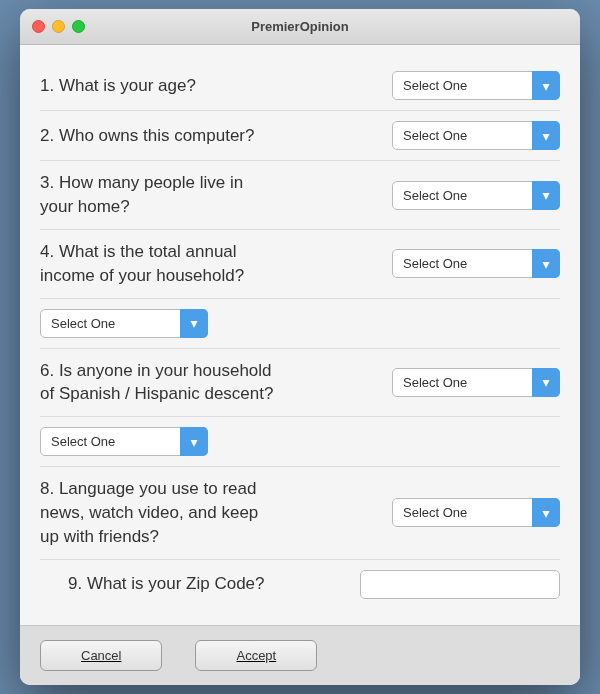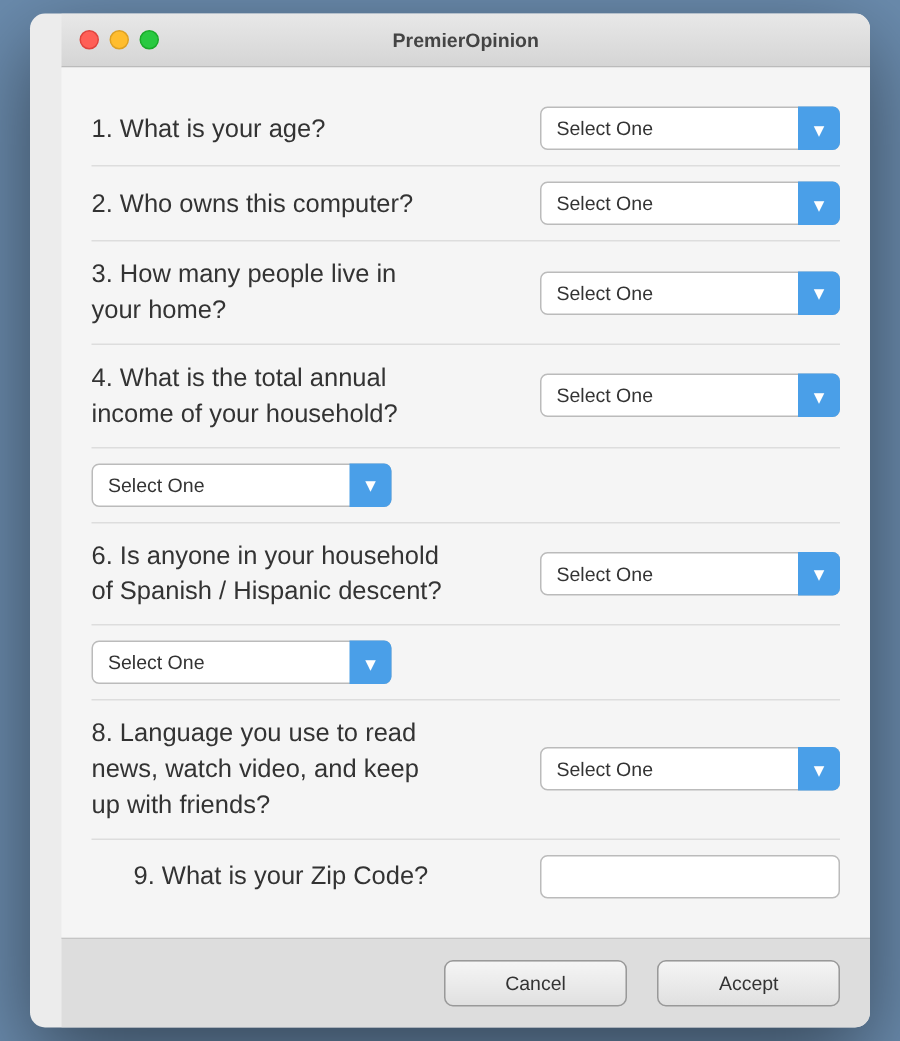--- a/index.html
+++ b/index.html
@@ -12,21 +12,20 @@
       min-height: 100vh;
       font-family: -apple-system, BlinkMacSystemFont, 'Helvetica Neue', Arial, sans-serif;
     }
 
     .window {
       width: 560px;
       background: #ececec;
       border-radius: 10px;
       box-shadow: 0 20px 60px rgba(0,0,0,0.5);
       overflow: hidden;
-      padding-left: 21px;
     }
 
     .title-bar {
       background: linear-gradient(to bottom, #e8e8e8, #d5d5d5);
       height: 36px;
       display: flex;
       align-items: center;
       padding: 0 12px;
       border-bottom: 1px solid #bbb;
       position: relative;
@@ -93,21 +92,21 @@
       appearance: none;
       -webkit-appearance: none;
       background-image: none;
       cursor: pointer;
       background: white;
       position: relative;
     }
 
     .select-container {
       position: relative;
-      width: 200px;
+      width: 168px;
     }
 
     .select-container select {
       width: 100%;
       padding: 6px 30px 6px 10px;
       border: 1px solid #bbb;
       border-radius: 5px;
       background: white;
       font-size: 13px;
       color: #333;
@@ -140,25 +139,26 @@
       width: 200px;
       padding: 6px 10px;
       border: 1px solid #bbb;
       border-radius: 5px;
       background: white;
       font-size: 13px;
     }
 
     .button-bar {
       display: flex;
-      justify-content: flex-end;
-      gap: 20px;
+      justify-content: flex-start;
+      gap: 33px;
       padding: 14px 20px;
       background: #ddd;
       border-top: 1px solid #c5c5c5;
+      text-decoration: underline;
     }
 
     .btn {
       padding: 7px 40px;
       border-radius: 6px;
       font-size: 13px;
       cursor: pointer;
       border: 1px solid #999;
       background: linear-gradient(to bottom, #f5f5f5, #e0e0e0);
       color: #333;

